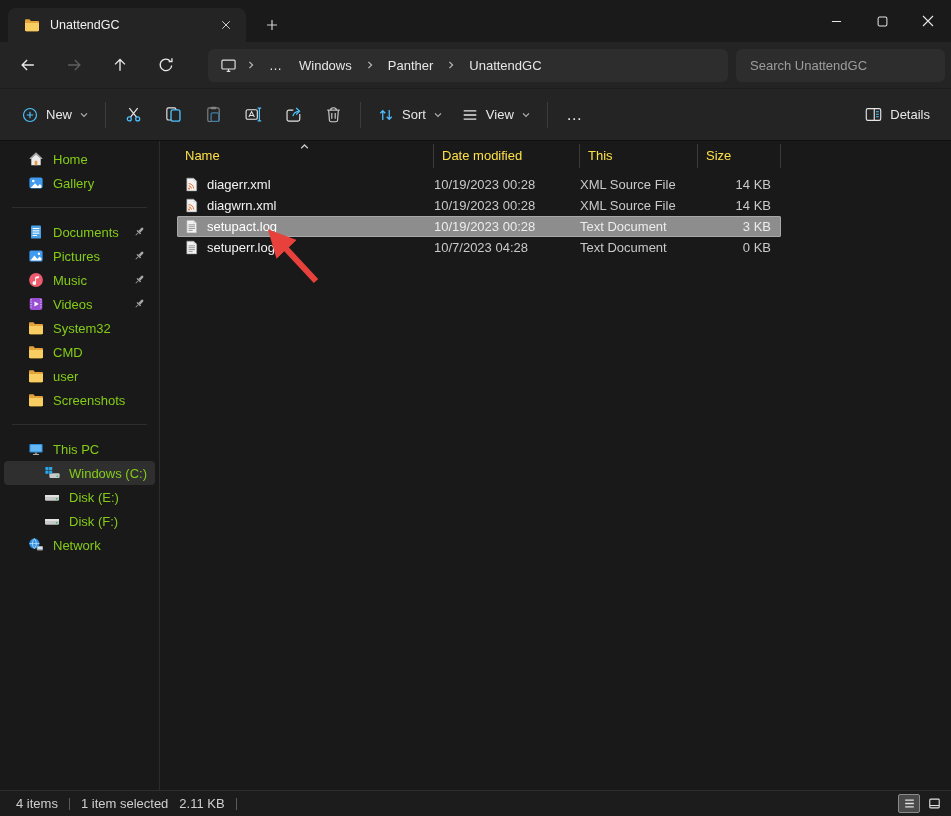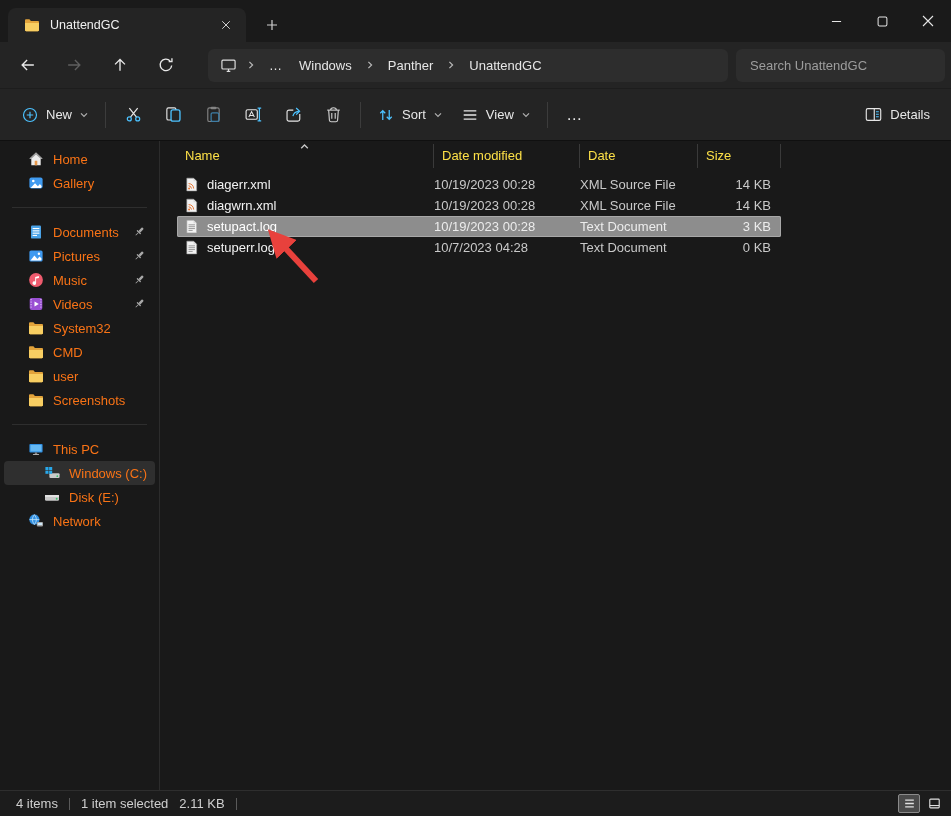--- a/index.html
+++ b/index.html
@@ -45,21 +45,21 @@
           padding:0 9px;gap:7px;font-size:13px;color:#e8e8e8;}
   .tb-ico{width:40px;padding:0;}
   .tb-divider{width:1px;height:26px;background:#3c3c3c;margin:0 7px;flex:none;}
   .tb-spacer{flex:1;}
   .chev{opacity:.85;}
 
   
   .body{position:absolute;top:140px;left:0;right:0;bottom:26px;background:#191919;border-top:1px solid #101010;}
   .sidebar{position:absolute;left:0;top:0;bottom:0;width:160px;padding-top:6px;border-right:1px solid #2c2c2c;}
   .side-item{height:24px;display:flex;align-items:center;gap:9px;margin:0 4px;padding:0 6px 0 24px;
-             border-radius:4px;font-size:13px;color:#f97316;position:relative;white-space:nowrap;}
+             border-radius:4px;font-size:13px;color:#84cc16;position:relative;white-space:nowrap;}
   .side-item.indent{padding-left:40px;}
   .side-item.selected{background:#2f2f2f;}
   .side-item .icon{width:16px;height:16px;}
   .side-item .pin{position:absolute;right:9px;width:14px;height:14px;}
   .side-divider{height:1px;background:#2e2e2e;margin:12px 12px;}
 
   
   .filearea{position:absolute;left:161px;top:0;right:0;bottom:0;}
   .sort-caret{position:absolute;left:138px;top:0px;}
   .cols-header{position:absolute;left:16px;top:3px;display:grid;grid-template-columns:257px 146px 118px 83px;
@@ -476,20 +476,30 @@
         <div class="side-item indent">
           <span class="icon" style="height: 16px; width: 16px;">
             <svg viewBox="0 0 16 16" width="16" height="16">
               <rect x="1" y="6" width="14" height="5.8" rx="1.3" fill="#c9c9c9"></rect>
               <rect x="1" y="6" width="14" height="2" fill="#e2e2e2"></rect>
               <circle cx="12.7" cy="9.7" r="0.95" fill="#39c26a"></circle>
             </svg>
           </span>
           <span>Disk (E:)</span>
         </div>
+        <div class="side-item indent">
+          <span class="icon" style="height: 16px; width: 16px;">
+            <svg viewBox="0 0 16 16" width="16" height="16">
+              <rect x="1" y="6" width="14" height="5.8" rx="1.3" fill="#c9c9c9"></rect>
+              <rect x="1" y="6" width="14" height="2" fill="#e2e2e2"></rect>
+              <circle cx="12.7" cy="9.7" r="0.95" fill="#39c26a"></circle>
+            </svg>
+          </span>
+          <span>Disk (F:)</span>
+        </div>
         <div class="side-item">
           <span class="icon" style="height: 16px; width: 16px;">
             <svg viewBox="0 0 16 16" width="16" height="16">
               <circle cx="6.4" cy="6.6" r="5.1" fill="#2f8ee0"></circle>
               <path d="M1.5 6.6h9.8M6.4 1.6a8 8 0 0 1 0 10M6.4 1.6a8 8 0 0 0 0 10" stroke="#bfe3fb" stroke-width=".8" fill="none"></path>
               <rect x="8.8" y="9" width="6.2" height="4.4" rx="0.8" fill="#9b9b9b"></rect>
               <rect x="9.6" y="9.8" width="4.6" height="2.3" fill="#cfe9fa"></rect>
             </svg>
           </span>
           <span>Network</span>
@@ -498,21 +508,21 @@
 
     <div class="filearea">
       <span class="sort-caret icon" style="height: 11px; width: 11px;">
           <svg viewBox="0 0 10 10" fill="none" stroke="#c8c8c8" stroke-width="1.2" width="11" height="11">
             <path d="M2 6.6 5 3.6 8 6.6"></path>
           </svg>
         </span>
       <div class="cols-header">
         <div class="hcell">Name</div>
         <div class="hcell">Date modified</div>
-        <div class="hcell">Date</div>
+        <div class="hcell">This</div>
         <div class="hcell">Size</div>
       </div>
       <div class="rows" id="file-rows">
           <div class="frow">
             <div class="c-name">
               <span class="icon" style="height: 15px; width: 15px;">
                 <svg viewBox="0 0 16 16" width="15" height="15">
                   <path d="M3 1.2h7.2l3.3 3.3v10.3H3z" fill="#f2f2f2" stroke="#9a9a9a" stroke-width=".6"></path>
                   <path d="M10.2 1.2l3.3 3.3h-3.3z" fill="#d9d9d9"></path>
                   <circle cx="5.4" cy="12.2" r="1" fill="#e5702b"></circle>

